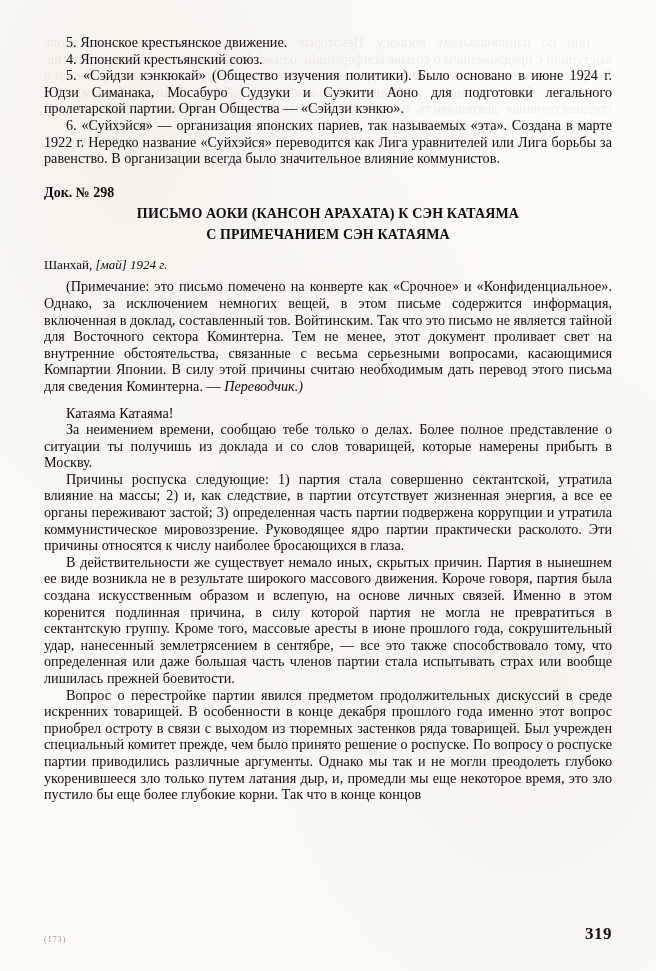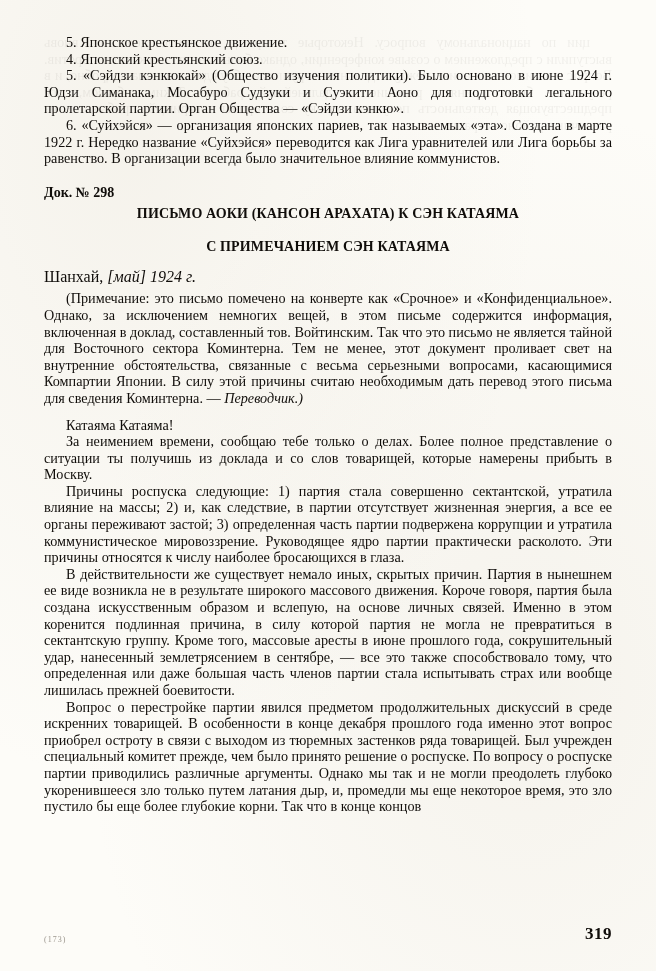--- a/index.html
+++ b/index.html
@@ -56,21 +56,21 @@
     font-size: 14px;
     line-height: 17px;
     text-indent: 0;
     text-align: center;
     margin-top: 3px;
     letter-spacing: 0.15px;
   }
   .dateline {
     margin-top: 14px;
     text-indent: 0;
-    font-size: 16px;
+    font-size: 13px;
   }
   .dateline i { font-style: italic; }
   .note {
     margin-top: 5px;
   }
   .note i { font-style: italic; }
   .salute {
     margin-top: 10px;
     text-indent: 22px;
     font-size: 14.2px;
@@ -123,21 +123,21 @@
     <div class="numlist">
       <p>5. Японское крестьянское движение.</p>
       <p>4. Японский крестьянский союз.</p>
       <p>5. «Сэйдзи кэнкюкай» (Общество изучения политики). Было основано в июне 1924 г. Юдзи Симанака, Мосабуро Судзуки и Суэкити Аоно для подготовки легального пролетарской партии. Орган Общества — «Сэйдзи кэнкю».</p>
       <p>6. «Суйхэйся» — организация японских париев, так называемых «эта». Создана в марте 1922 г. Нередко название «Суйхэйся» переводится как Лига уравнителей или Лига борьбы за равенство. В организации всегда было значительное влияние коммунистов.</p>
     </div>
 
     <div class="doc-head">
       <p class="doc-num">Док. № 298</p>
       <p class="doc-title">ПИСЬМО АОКИ (КАНСОН АРАХАТА) К СЭН КАТАЯМА</p>
-      <p class="doc-title" style="margin-top:16px">С ПРИМЕЧАНИЕМ СЭН КАТАЯМА</p>
+      <p class="doc-title" style="margin-top:4px">С ПРИМЕЧАНИЕМ СЭН КАТАЯМА</p>
     </div>
 
     <p class="dateline"><span>Шанхай,</span> <i>[май] 1924 г.</i></p>
 
     <p class="note"><span>(Примечание: это письмо помечено на конверте как «Срочное» и «Конфиденциальное». Однако, за исключением немногих вещей, в этом письме содержится информация, включенная в доклад, составленный тов. Войтинским. Так что это письмо не является тайной для Восточного сектора Коминтерна. Тем не менее, этот документ проливает свет на внутренние обстоятельства, связанные с весьма серьезными вопросами, касающимися Компартии Японии. В силу этой причины считаю необходимым дать перевод этого письма для сведения Коминтерна. —</span> <i>Переводчик.)</i></p>
 
     <p class="salute">Катаяма Катаяма!</p>
 
     <div class="body-block">
       <p>За неимением времени, сообщаю тебе только о делах. Более полное представление о ситуации ты получишь из доклада и со слов товарищей, которые намерены прибыть в Москву.</p>

